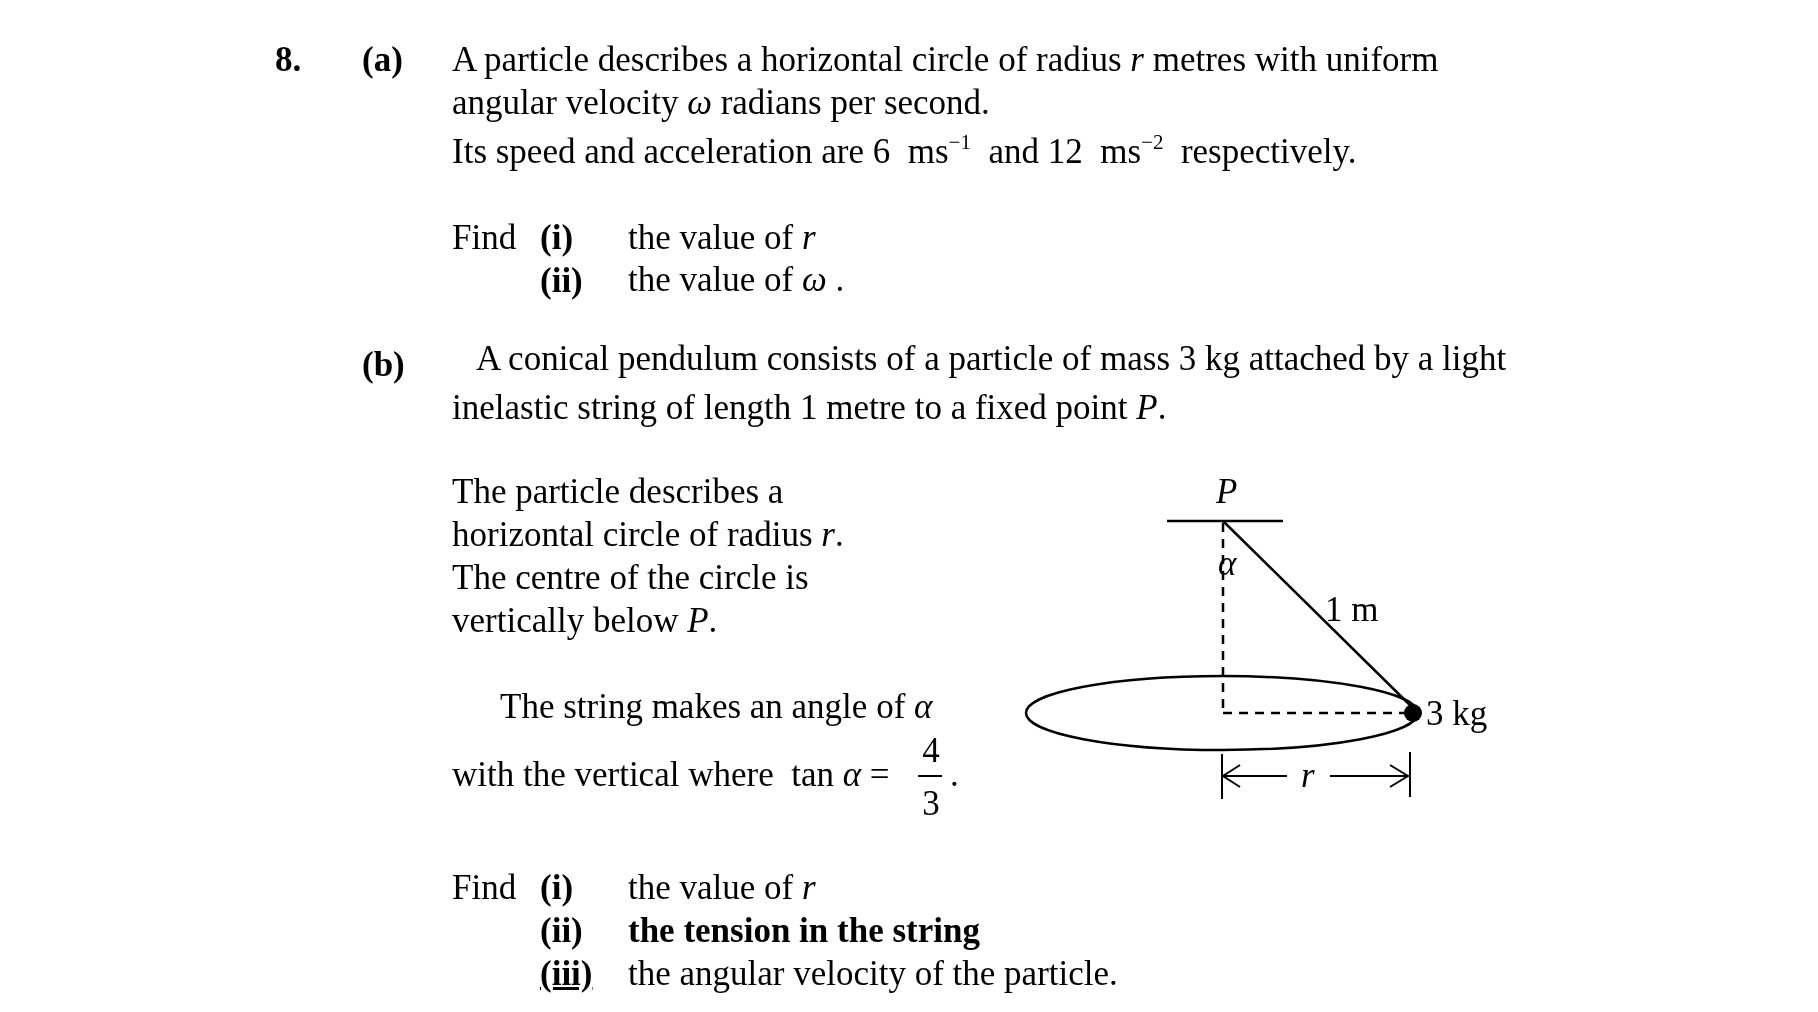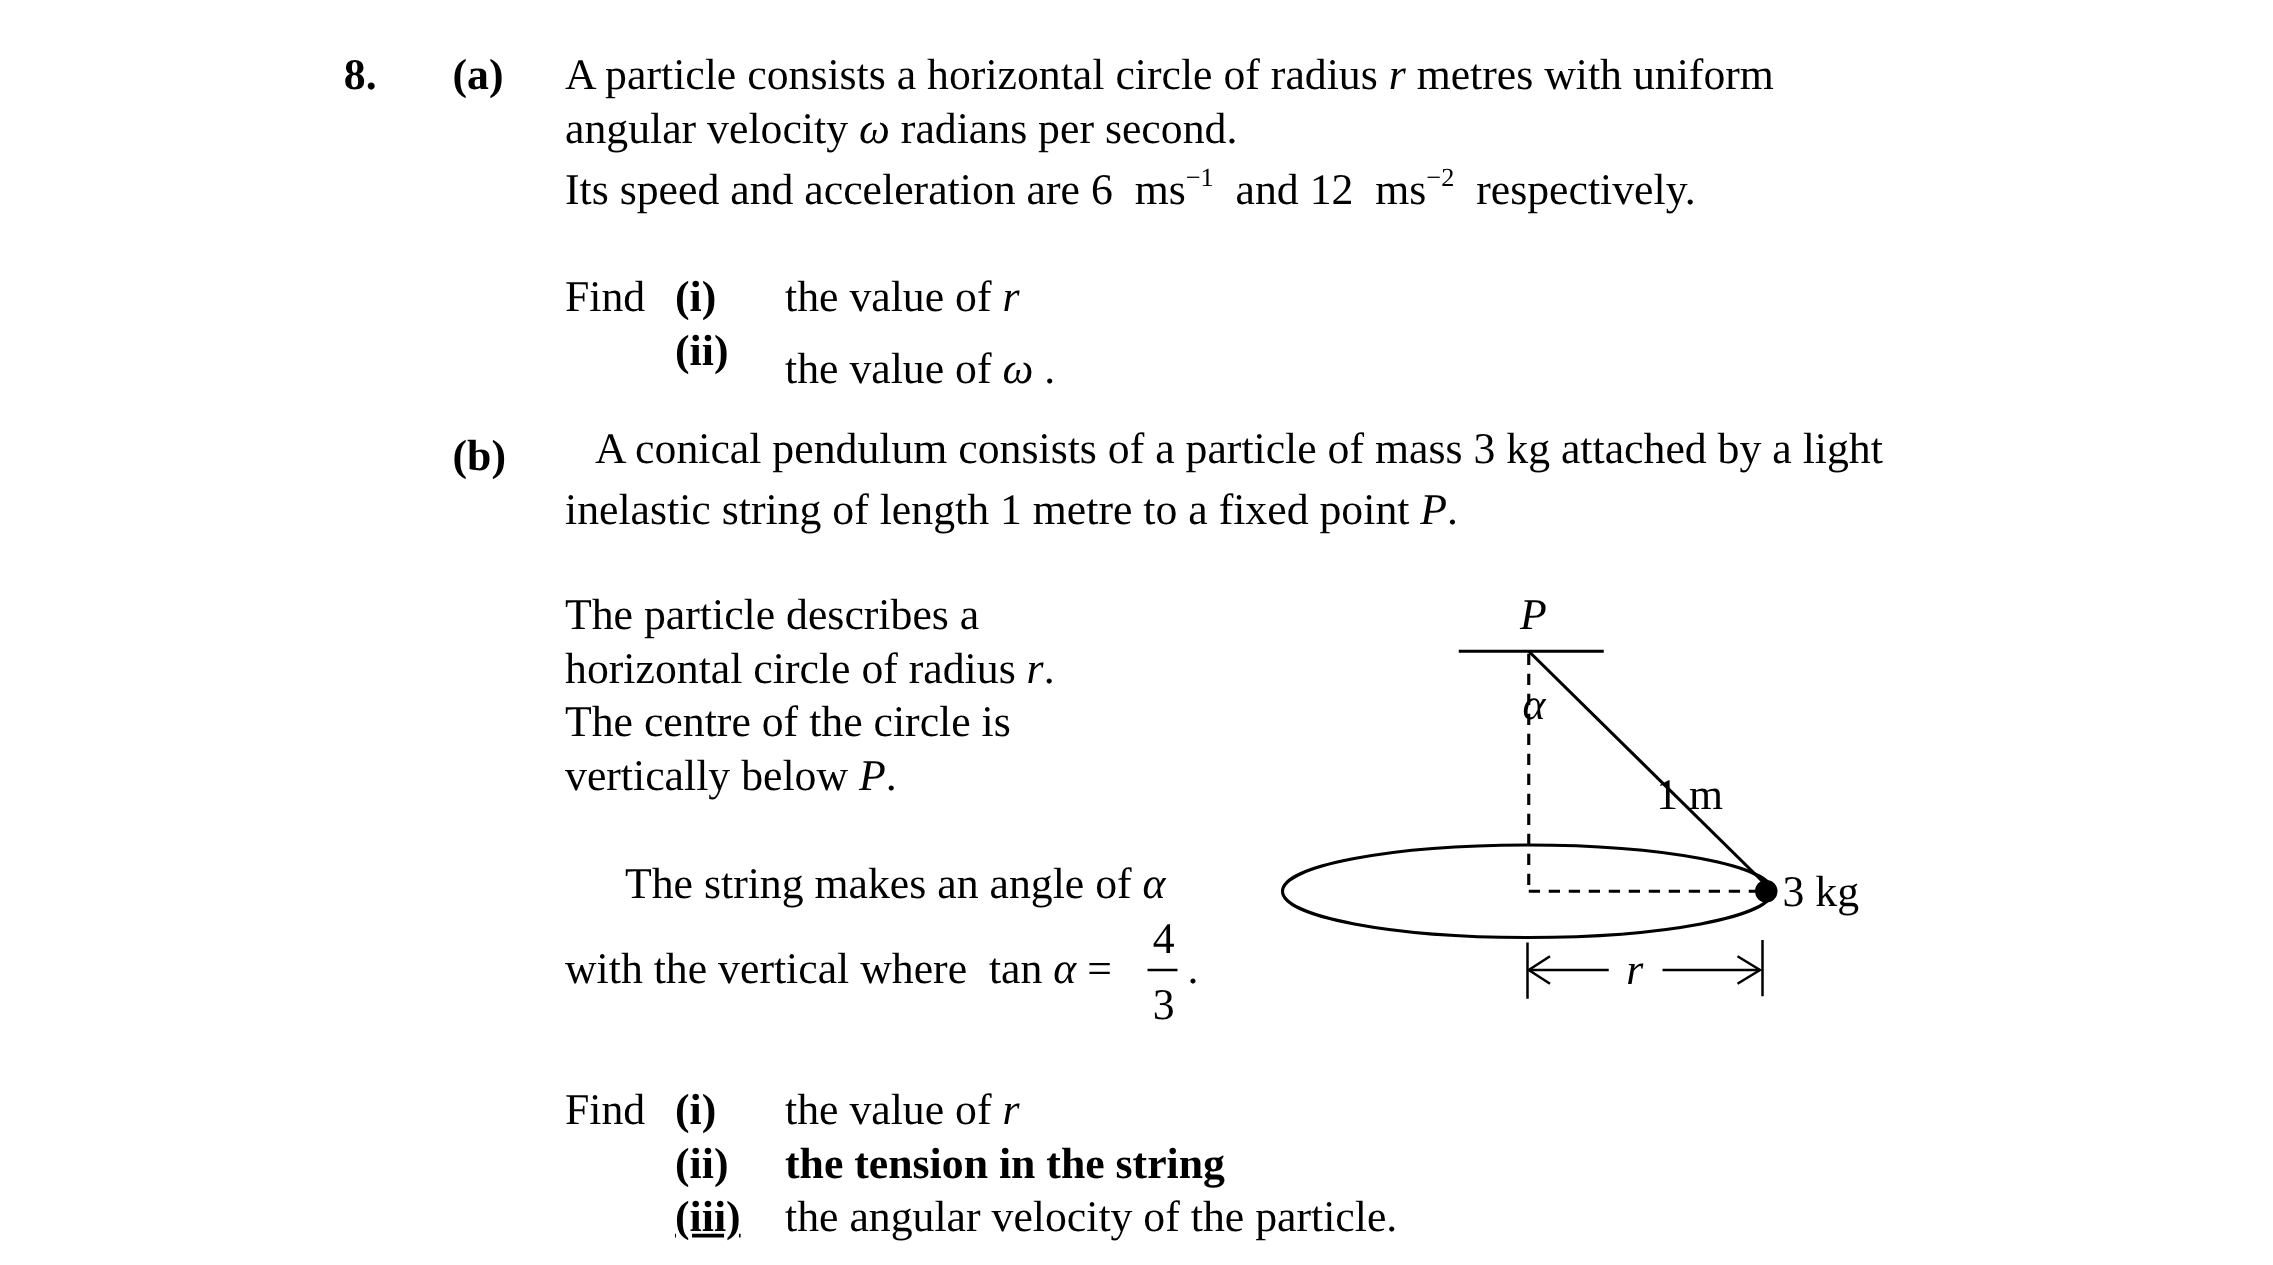--- a/index.html
+++ b/index.html
@@ -12,29 +12,29 @@
   .frac { position:absolute; font-size:35px; line-height:35px; text-align:center; }
   svg { position:absolute; left:0; top:0; }
   .dlabel { position:absolute; font-size:35px; line-height:40px; white-space:nowrap; }
 </style>
 </head>
 <body>
 
 <div class="t b" style="left:275px;top:40px;">8.</div>
 <div class="t b" style="left:362px;top:40px;">(a)</div>
 
-<div class="t" style="left:452px;top:40px;"><span>A particle consists a horizontal circle of radius </span><i>r</i><span> metres with uniform</span></div>
+<div class="t" style="left:452px;top:40px;"><span>A particle describes a horizontal circle of radius </span><i>r</i><span> metres with uniform</span></div>
 <div class="t" style="left:452px;top:83px;"><span>angular velocity </span><i>ω</i><span> radians per second.</span></div>
 <div class="t" style="left:452px;top:132px;"><span style="white-space:pre">Its speed and acceleration are 6  ms</span><sup>−1</sup><span style="white-space:pre">  and 12  ms</span><sup>−2</sup><span style="white-space:pre">  respectively.</span></div>
 
 <div class="t" style="left:452px;top:218px;">Find</div>
 <div class="t b" style="left:540px;top:218px;">(i)</div>
 <div class="t" style="left:628px;top:218px;"><span style="white-space:pre">the value of </span><i>r</i></div>
 <div class="t b" style="left:540px;top:261px;">(ii)</div>
-<div class="t" style="left:628px;top:275px;"><span style="white-space:pre">the value of </span><i>ω</i><span style="white-space:pre"> .</span></div>
+<div class="t" style="left:628px;top:260px;"><span style="white-space:pre">the value of </span><i>ω</i><span style="white-space:pre"> .</span></div>
 
 <div class="t b" style="left:362px;top:345px;">(b)</div>
 <div class="t" style="left:452px;top:339px;margin-left:24px;">A conical pendulum consists of a particle of mass 3 kg attached by a light</div>
 <div class="t" style="left:452px;top:388px;"><span style="white-space:pre">inelastic string of length 1 metre to a fixed point </span><i>P</i><span>.</span></div>
 
 <div class="t" style="left:452px;top:472px;">The particle describes a</div>
 <div class="t" style="left:452px;top:515px;"><span style="white-space:pre">horizontal circle of radius </span><i>r</i><span>.</span></div>
 <div class="t" style="left:452px;top:558px;">The centre of the circle is</div>
 <div class="t" style="left:452px;top:601px;"><span style="white-space:pre">vertically below </span><i>P</i><span>.</span></div>
 
@@ -62,15 +62,15 @@
   <circle cx="1413" cy="713" r="9" fill="#000"></circle>
   <line x1="1222" y1="754" x2="1222" y2="799" stroke="#000" stroke-width="2"></line>
   <line x1="1410" y1="752" x2="1410" y2="797" stroke="#000" stroke-width="2"></line>
   <line x1="1223" y1="776" x2="1287" y2="776" stroke="#000" stroke-width="2"></line>
   <polyline points="1240,765 1223,776 1240,787" fill="none" stroke="#000" stroke-width="2"></polyline>
   <line x1="1330" y1="776" x2="1408" y2="776" stroke="#000" stroke-width="2"></line>
   <polyline points="1390,765 1408,776 1390,787" fill="none" stroke="#000" stroke-width="2"></polyline>
 </svg>
 <div class="dlabel i" style="left:1216px;top:472px;">P</div>
 <div class="dlabel i" style="left:1218px;top:544px;">α</div>
-<div class="dlabel" style="left:1325px;top:616px;">1 m</div>
+<div class="dlabel" style="left:1325px;top:590px;">1 m</div>
 <div class="dlabel" style="left:1426px;top:694px;">3 kg</div>
 <div class="dlabel i" style="left:1301px;top:756px;">r</div>
 
 </body></html>

